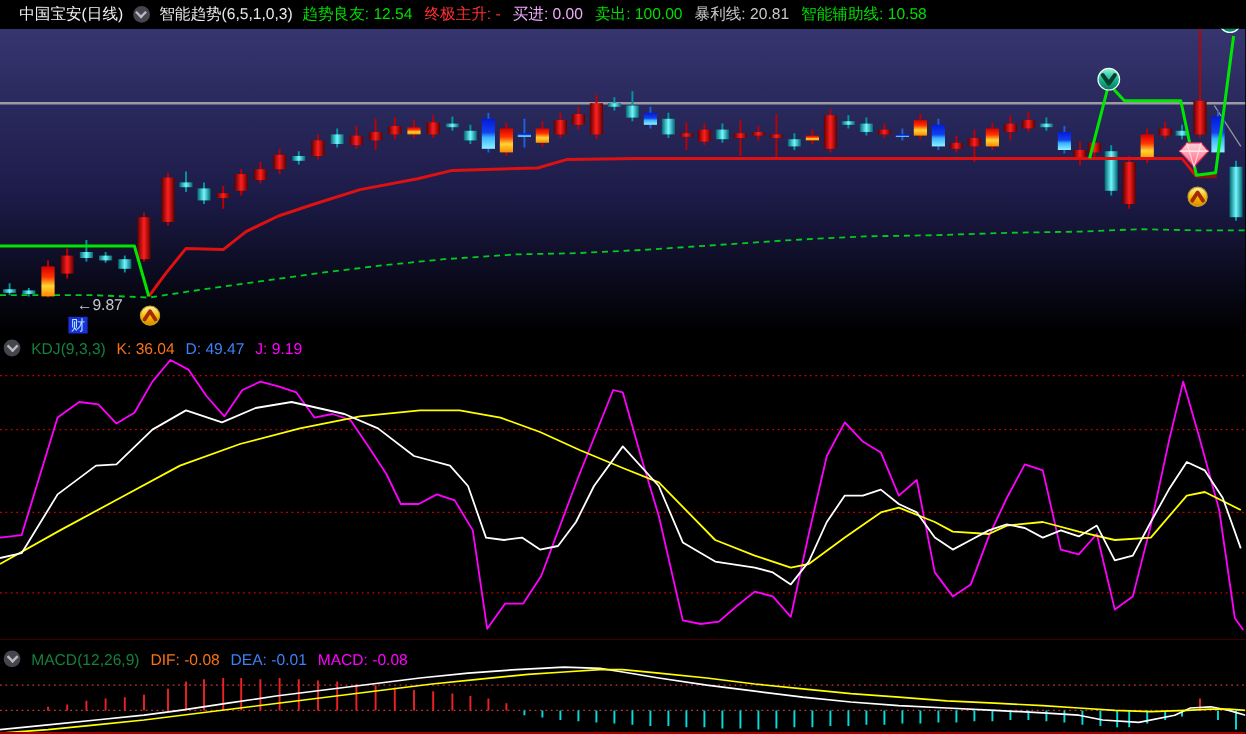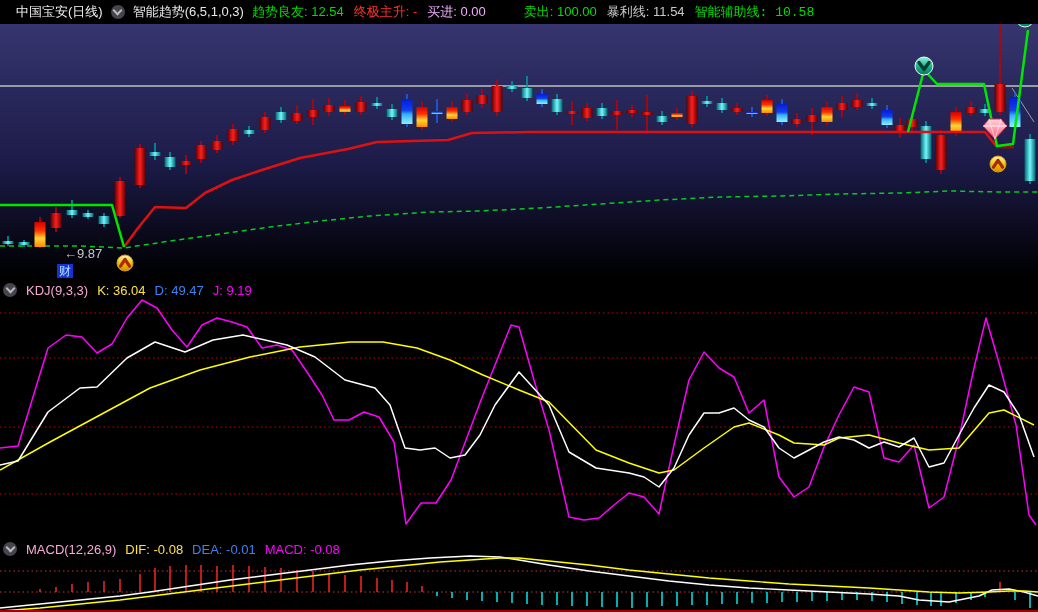--- a/index.html
+++ b/index.html
@@ -23,41 +23,41 @@
   .panel{position:absolute;left:0;width:1038px;}
   #mainsvg{top:24px;height:254px;}
   #kdjsvg{top:278px;height:255px;}
   #macdsvg{top:533px;height:79px;}
   svg{display:block;}
 
   .subhdr{position:absolute;left:0;width:1038px;height:18px;display:flex;align-items:center;gap:9px;
           font-size:13px;padding-left:3px;box-sizing:border-box;background:transparent;white-space:nowrap;}
   #kdjhdr{top:281px;}
   #macdhdr{top:540px;}
-  .hdr-params{color:#f9a8d4;}
-  .v-white{color:#fde047;} .v-yellow{color:#3b82f6;} .v-magenta{color:#ff00ff;}
+  .hdr-params{color:#15803d;}
+  .v-white{color:#f97316;} .v-yellow{color:#3b82f6;} .v-magenta{color:#ff00ff;}
 
   .redline{position:absolute;left:0;width:1038px;height:0;border-top:1px solid #c40000;}
   #bline1{top:279px;} #bline2{top:533px;} #bline3{top:610px;border-top:2px solid #a80000;}
 
   
   .caitag{position:absolute;font-size:12px;line-height:14px;text-align:center;width:16px;height:14px;}
 </style>
 </head>
 <body>
 
 <div class="stage">
 
   <div class="topbar">
     <span class="t-title">中国宝安(日线)</span>
     <span class="circbtn">
         <span class="chev"></span>
       </span>
     <span class="t-ind">智能趋势(6,5,1,0,3)</span>
-    <span class="readouts" id="readouts"><span style="color: rgb(0, 221, 0); text-align: center;">趋势良友: 12.54</span><span style="color: rgb(255, 48, 48);">终极主升: -</span><span style="color: #f0abfc;">买进: 0.00</span><span style="color: rgb(0, 221, 0); margin-left: 28px;">卖出: 100.00</span><span style="color: rgb(200, 200, 200);">暴利线: 11.54</span><span style="color: rgb(0, 221, 0); font-family: Liberation Mono, monospace;">智能辅助线: 10.58</span></span>
+    <span class="readouts" id="readouts"><span style="color: rgb(0, 221, 0); text-align: center;">趋势良友: 12.54</span><span style="color: rgb(255, 48, 48);">终极主升: -</span><span style="color: #f0abfc;">买进: 0.00</span><span style="color: rgb(0, 221, 0);">卖出: 100.00</span><span style="color: rgb(200, 200, 200);">暴利线: 20.81</span><span style="color: rgb(0, 221, 0);">智能辅助线: 10.58</span></span>
   </div>
 
   <svg id="mainsvg" class="panel" viewBox="0 24 1038 254" width="1038" height="254" preserveAspectRatio="none">
       <defs>
         <linearGradient id="gBG" x1="0" y1="0" x2="0" y2="1">
           <stop offset="0%" stop-color="#36356f"></stop>
           <stop offset="55%" stop-color="#1c1b48"></stop>
           <stop offset="92%" stop-color="#04040c"></stop>
           <stop offset="100%" stop-color="#000000"></stop>
         </linearGradient>

